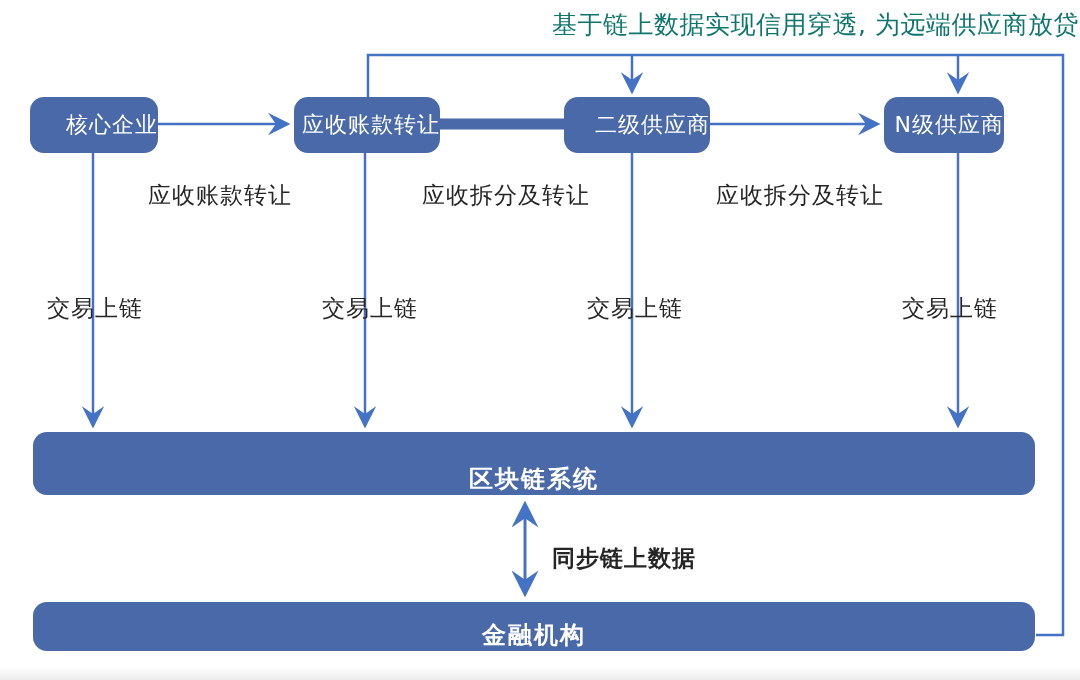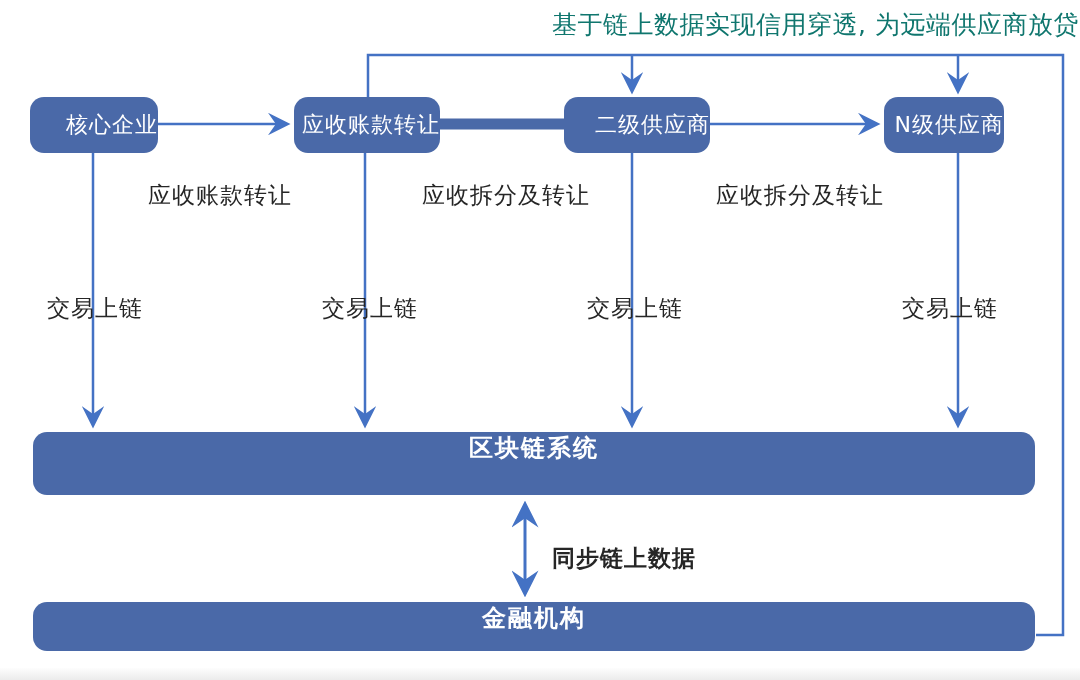--- a/index.html
+++ b/index.html
@@ -34,21 +34,21 @@
   .lbl-split1{left:418px;top:180px;width:176px;}
   .lbl-split2{left:712px;top:180px;width:176px;}
   .lbl-chain{top:293px;width:110px;}
   .lbl-chain1{left:40px;}
   .lbl-chain2{left:315px;}
   .lbl-chain3{left:580px;}
   .lbl-chain4{left:895px;}
   .lbl-sync{left:552px;top:543px;width:180px;text-align:left;font-weight:bold;}
   .bar{
     position:absolute;left:33px;width:1002px;border-radius:14px;
-    background:#4a69a8;color:#ffffff;display:flex;align-items:flex-start;justify-content:center;
+    background:#4a69a8;color:#ffffff;display:flex;align-items:flex-end;justify-content:center;
     font-size:24px;font-weight:bold;letter-spacing:2px;z-index:2;
   }
   .bar-blockchain{top:432px;height:63px;}
   .bar-finance{top:602px;height:49px;}
   .bottom-strip{
     position:absolute;left:0;top:668px;width:1080px;height:12px;
     background:linear-gradient(#fdfdfd,#ebebeb);z-index:0;
   }
 </style>
 </head>

